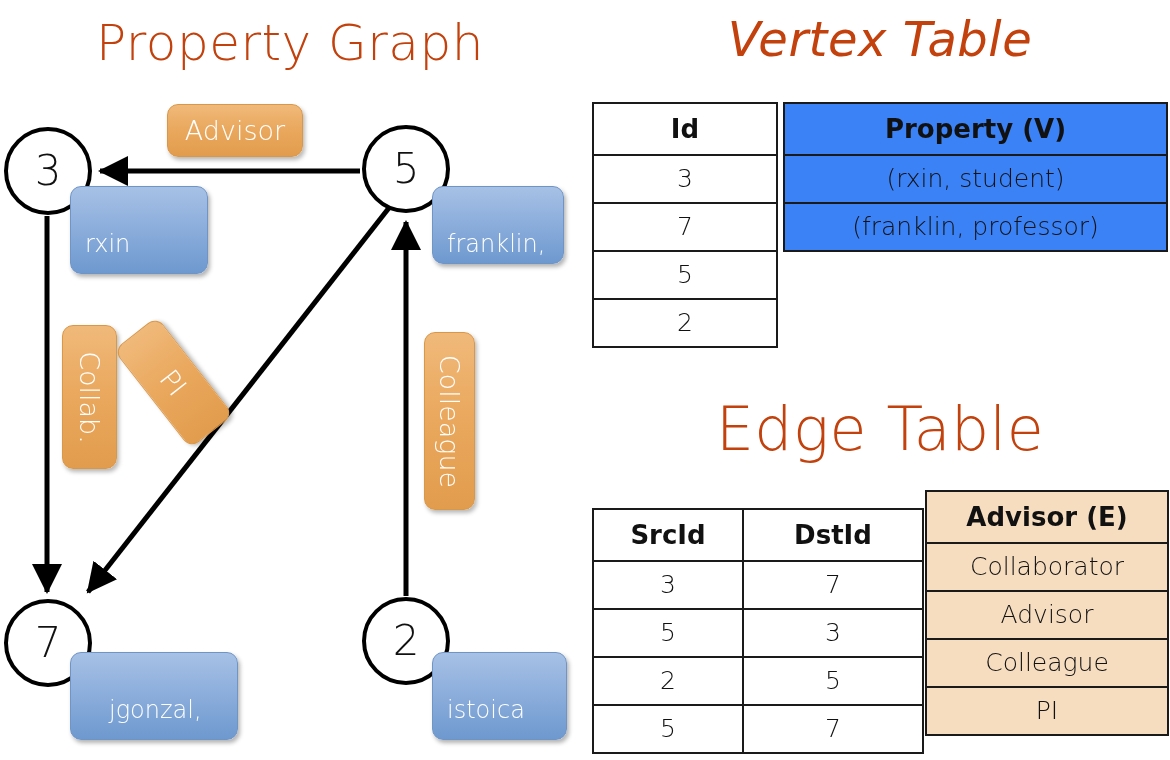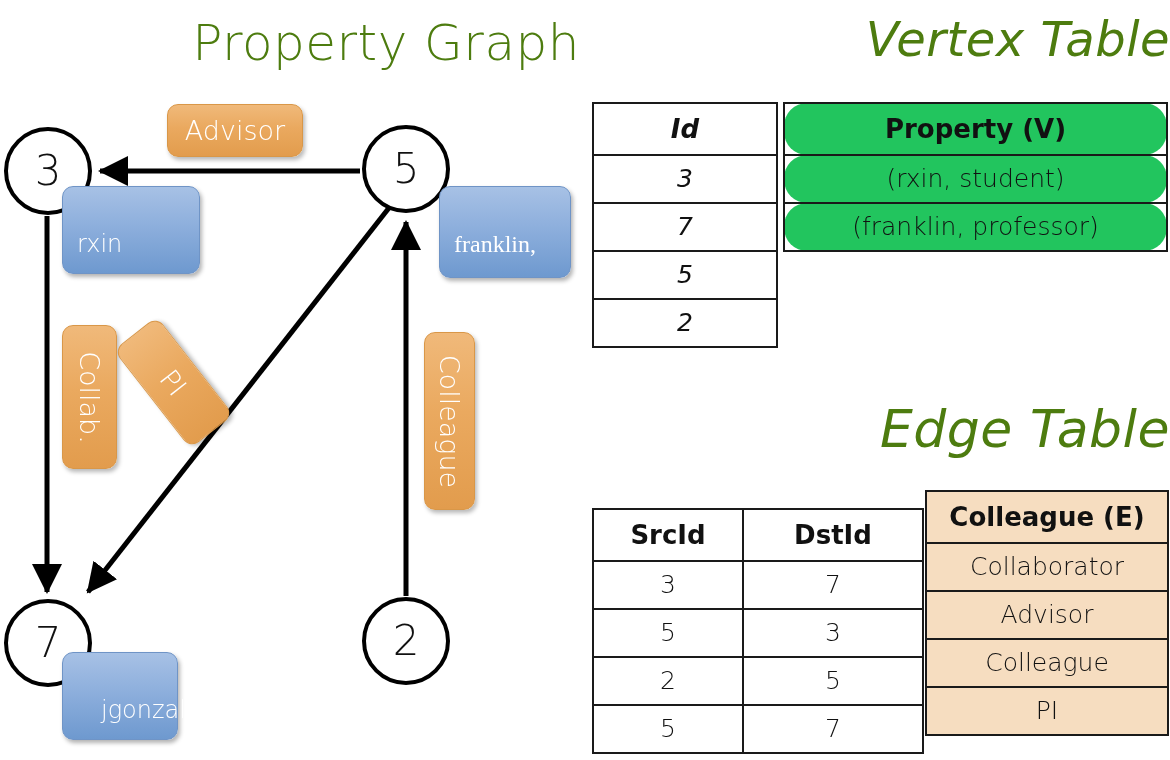--- a/index.html
+++ b/index.html
@@ -14,41 +14,40 @@
     overflow: hidden;
     font-family: "Liberation Sans", sans-serif;
     color: #000000;
   }
 
   
   .title {
     position: absolute;
     font-family: "DejaVu Sans", sans-serif;
     font-weight: 300;
-    color: #4d7c0f;
+    color: #c2410c;
     letter-spacing: 0.5px;
     white-space: nowrap;
-    text-align: right;
+    text-align: center;
   }
   #title-property-graph {
     left: 0; top: 14px; width: 580px;
     font-size: 50px;
     line-height: 58px;
   }
   #title-vertex-table {
     left: 590px; top: 10px; width: 580px;
     font-size: 48px;
     line-height: 58px;
     font-style: italic;
   }
   #title-edge-table {
     left: 590px; top: 400px; width: 580px;
-    font-size: 52px;
+    font-size: 60px;
     line-height: 58px;
-    font-style: italic;
   }
 
   
   #graph-panel {
     position: absolute;
     left: 0; top: 0;
     width: 585px; height: 760px;
   }
   #graph-edges {
     position: absolute;
@@ -90,24 +89,25 @@
     border: 1px solid #6f94c6;
     box-shadow: 2px 3px 4px rgba(0,0,0,0.30);
     box-sizing: border-box;
     color: #ffffff;
     font-family: "DejaVu Sans", sans-serif;
     font-weight: 300;
     font-size: 24px;
     line-height: 31px;
     padding: 11px 0 0 14px;
     white-space: pre-line;
+    margin-left: 8px;
   }
   #prop-box-rxin     { left: 62px;  top: 186px; width: 138px; height: 88px; }
-  #prop-box-franklin { left: 439px; top: 186px; width: 132px; height: 92px; font-family: Liberation Serif, serif; }
-  #prop-box-jgonzal  { left: 62px;  top: 652px; width: 116px; height: 88px; padding-left: 38px; }
+  #prop-box-franklin { left: 424px; top: 186px; width: 132px; height: 78px; }
+  #prop-box-jgonzal  { left: 62px;  top: 652px; width: 168px; height: 88px; padding-left: 38px; }
   #prop-box-istoica  { left: 424px; top: 652px; width: 135px; height: 88px; }
 
   
   .edge-label {
     position: absolute;
     z-index: 6;
     border-radius: 11px;
     background: linear-gradient(to bottom, #f0b97a 0%, #eaa95f 45%, #e29c4d 100%);
     border: 1px solid #d99748;
     box-shadow: 2px 3px 4px rgba(0,0,0,0.28);
@@ -172,23 +172,23 @@
     white-space: nowrap;
   }
   .tbl th {
     font-weight: 700;
     font-size: 26px;
     height: 50px;
     line-height: 50px;
   }
 
   
-  #vertex-id-table   { left: 592px; top: 102px; width: 186px; font-style: italic; }
+  #vertex-id-table   { left: 592px; top: 102px; width: 186px; }
   #vertex-prop-table { left: 783px; top: 102px; width: 385px; }
-  #vertex-prop-table td, #vertex-prop-table th { background: #22c55e; border-radius: 23px; }
+  #vertex-prop-table td, #vertex-prop-table th { background: #3b82f6; }
 
   
   #edge-src-table  { left: 592px; top: 490px; width: 330px; margin-top: 18px; }
   #edge-prop-table { left: 925px; top: 490px; width: 244px; }
   #edge-prop-table td, #edge-prop-table th { background: #f6ddc0; }
   #edge-src-table col.c1 { width: 150px; }
   #edge-src-table col.c2 { width: 180px; }
 </style>
 </head>
 <body>
@@ -234,20 +234,24 @@
     <span>rxin</span><br>
     <span>stu.</span>
   </div>
   <div class="prop-box" id="prop-box-franklin">
     <span>franklin,</span><br>
     <span>prof.</span>
   </div>
   <div class="prop-box" id="prop-box-jgonzal">
     <span>jgonzal,</span><br>
     <span>pst.doc.</span>
+  </div>
+  <div class="prop-box" id="prop-box-istoica">
+    <span>istoica</span><br>
+    <span>prof.</span>
   </div>
 
   <div class="edge-label" id="edge-label-advisor">
     <span class="htext">Advisor</span>
   </div>
   <div class="edge-label" id="edge-label-collab">
     <span class="vtext">Collab.</span>
   </div>
   <div class="edge-label" id="edge-label-pi">
     <span class="vtext">PI</span>
@@ -316,21 +320,21 @@
   <tr>
     <td>5</td>
     <td>7</td>
   </tr>
 </tbody>
   </table>
 
 <table class="tbl" id="edge-prop-table">
   <tbody>
       <tr>
-    <th>Colleague (E)</th>
+    <th>Advisor (E)</th>
   </tr>
   <tr>
     <td>Collaborator</td>
   </tr>
   <tr>
     <td>Advisor</td>
   </tr>
   <tr>
     <td>Colleague</td>
   </tr>

